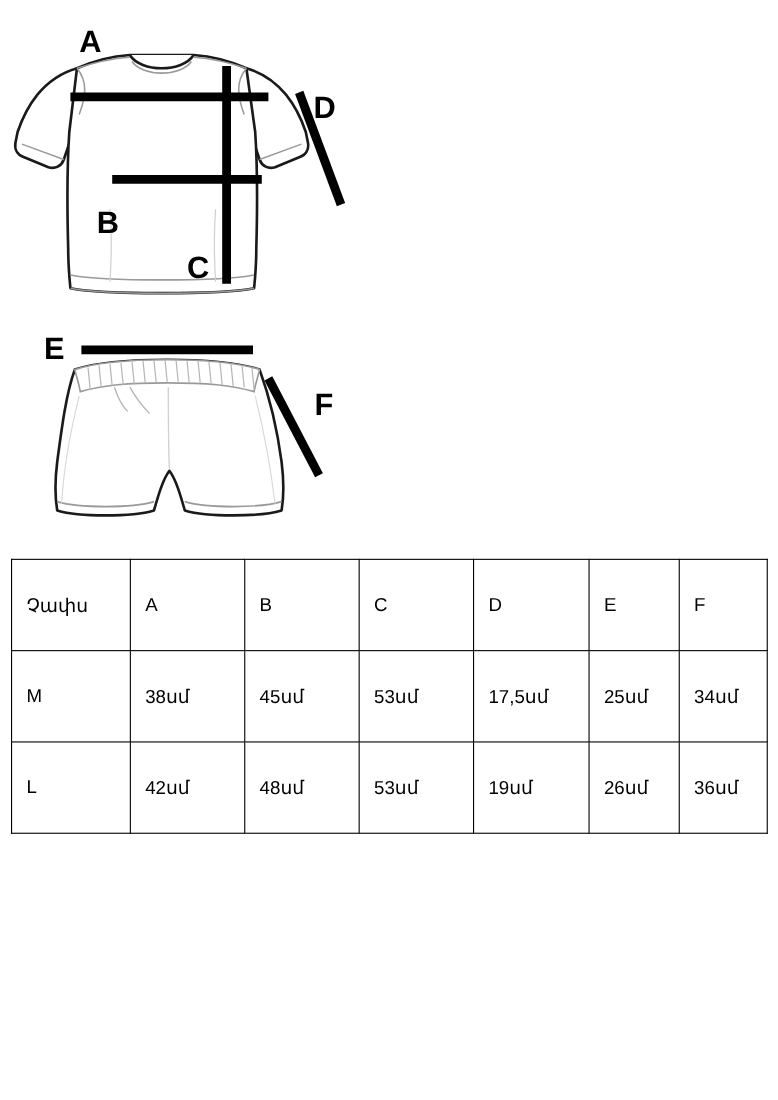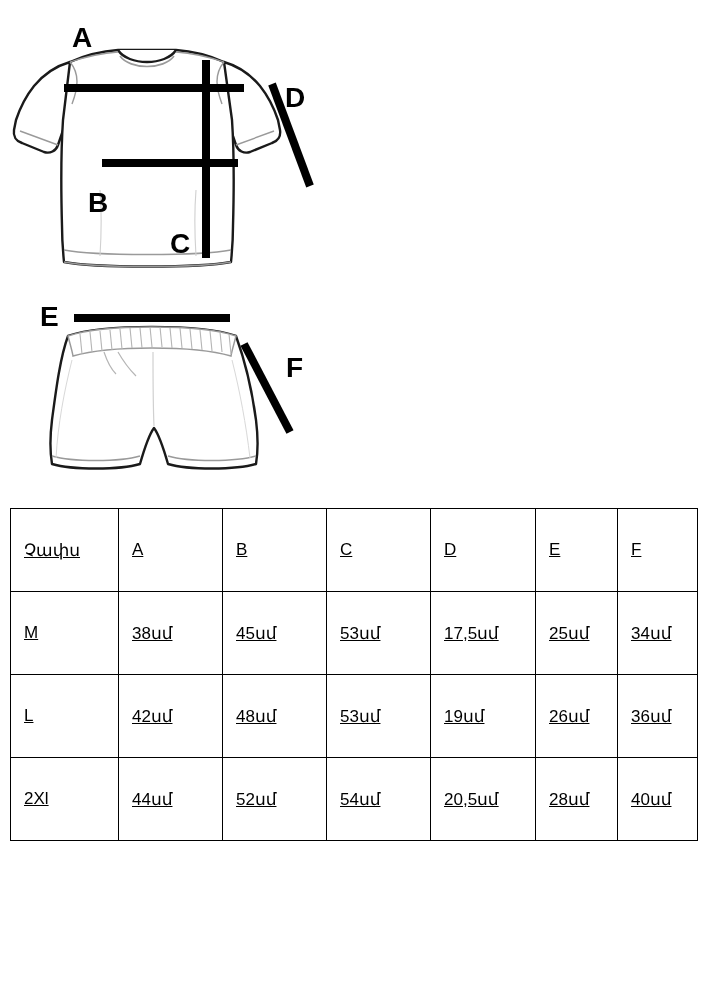--- a/index.html
+++ b/index.html
@@ -54,21 +54,20 @@
   table.size-table th {
     border: 1px solid #000000;
     height: 82px;
     padding: 0 0 0 13px;
     text-align: left;
     vertical-align: middle;
     font-family: "Liberation Sans", sans-serif;
     font-size: 17px;
     font-weight: normal;
     color: #000000;
-    text-decoration: underline;
   }
   table.size-table thead th {
     font-weight: normal;
   }
   
   col.c0 { width: 108px; }
   col.c1 { width: 104px; }
   col.c2 { width: 104px; }
   col.c3 { width: 104px; }
   col.c4 { width: 105px; }
@@ -217,24 +216,15 @@
       </tr>
       <tr>
         <td>L</td>
         <td>42սմ</td>
         <td>48սմ</td>
         <td>53սմ</td>
         <td>19սմ</td>
         <td>26սմ</td>
         <td>36սմ</td>
       </tr>
-      <tr>
-        <td>2Xl</td>
-        <td>44սմ</td>
-        <td>52սմ</td>
-        <td>54սմ</td>
-        <td>20,5սմ</td>
-        <td>28սմ</td>
-        <td>40սմ</td>
-      </tr>
     </tbody>
   </table>
 </div>
 
 </body></html>

